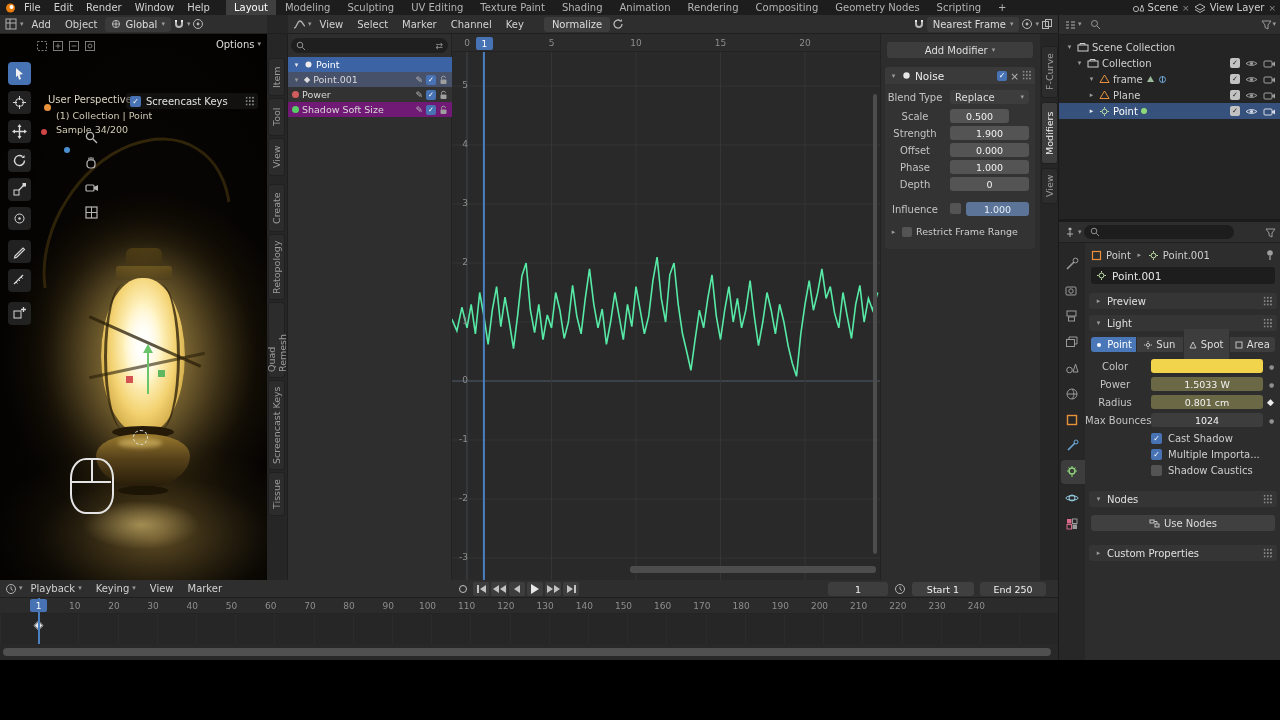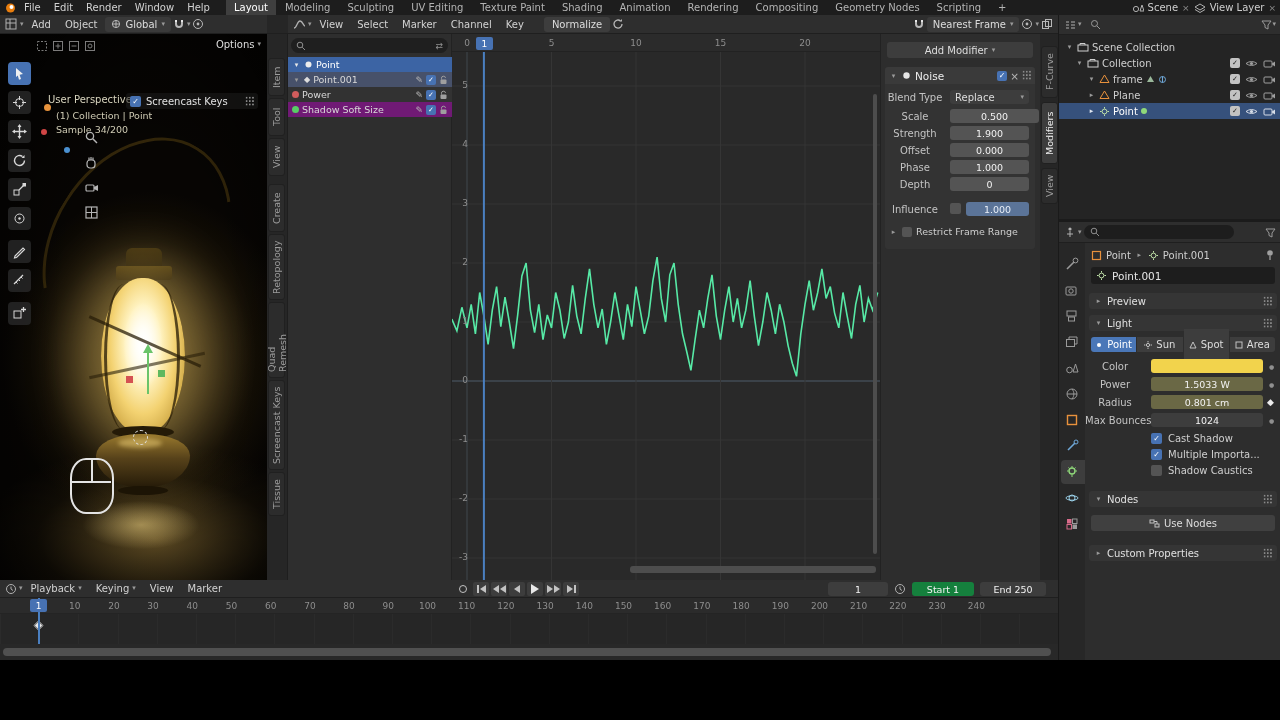--- a/index.html
+++ b/index.html
@@ -412,21 +412,21 @@
         <span class="dots" style="margin-left:0"></span>
       </span>
     </div>
     <div class="r" style="left:4px;top:50px;width:150px;height:165px;background:#333;border-radius:0 0 3px 3px">
       <div class="flabel" style="left:0;top:8px;width:60px">Blend Type</div>
       <div class="btn" style="position:absolute;left:65px;top:6px;width:79px;height:14px;justify-content:space-between;padding:0 5px">
         <span>Replace</span>
           <span class="caret">▾</span>
       </div>
       <div class="flabel" style="left:0;top:27px;width:60px">Scale</div>
-      <div class="slider" style="position:absolute;left:65px;top:25px;width:89px">0.500</div>
+      <div class="slider" style="position:absolute;left:65px;top:25px;width:59px">0.500</div>
       <div class="flabel" style="left:0;top:44px;width:60px">Strength</div>
       <div class="slider" style="position:absolute;left:65px;top:42px;width:79px">1.900</div>
       <div class="flabel" style="left:0;top:61px;width:60px">Offset</div>
       <div class="slider" style="position:absolute;left:65px;top:59px;width:79px">0.000</div>
       <div class="flabel" style="left:0;top:78px;width:60px">Phase</div>
       <div class="slider" style="position:absolute;left:65px;top:76px;width:79px">1.000</div>
       <div class="flabel" style="left:0;top:95px;width:60px">Depth</div>
       <div class="slider" style="position:absolute;left:65px;top:93px;width:79px">0</div>
       <div class="flabel" style="left:0;top:120px;width:60px">Influence</div>
       <div class="checkbox" style="position:absolute;left:65px;top:119px"></div>
@@ -796,21 +796,21 @@
           <span class="t-r"></span>
           <span class="tbar"></span>
         </span>
     </div>
     <div class="r flex" style="left:828px;top:2px;gap:6px">
       <div class="slider" style="width:60px;background:#3d3d3d">1</div>
       <svg width="12" height="12">
           <circle cx="6" cy="6" r="4.5" fill="none" stroke="#b0b0b0"></circle>
           <path d="M6 3.5V6l2 1.5" fill="none" stroke="#b0b0b0"></path>
         </svg>
-      <div class="slider" style="width:62px;background:#15803d">Start 1</div>
+      <div class="slider" style="width:62px;background:#404040">Start 1</div>
       <div class="slider" style="width:66px;background:#3d3d3d">End 250</div>
     </div>
   </div>
   <div class="r" id="tl-ruler" style="left:0;top:18px;width:1058px;height:16px;background:#2b2b2b;border-bottom:1px solid #242424">
       <div class="tlnum" style="left: 62.7px;">10</div>
       <div class="tlnum" style="left: 101.9px;">20</div>
       <div class="tlnum" style="left: 141.1px; text-align: center;">30</div>
       <div class="tlnum" style="left: 180.3px;">40</div>
       <div class="tlnum" style="left: 219.5px;">50</div>
       <div class="tlnum" style="left: 258.7px;">60</div>

